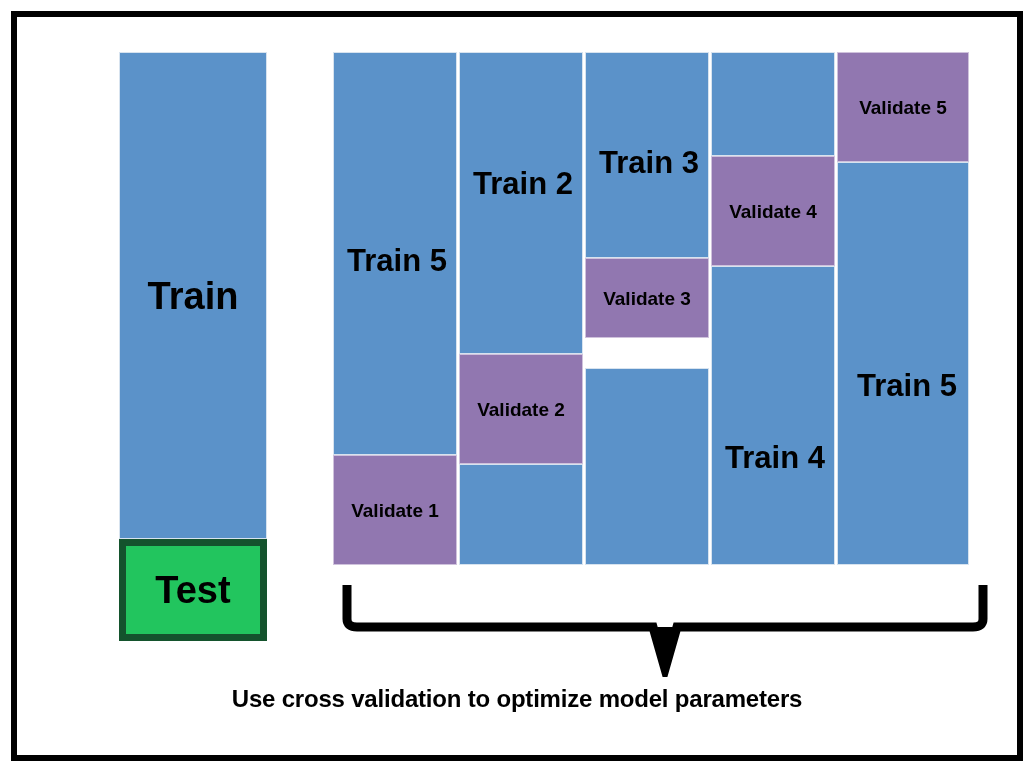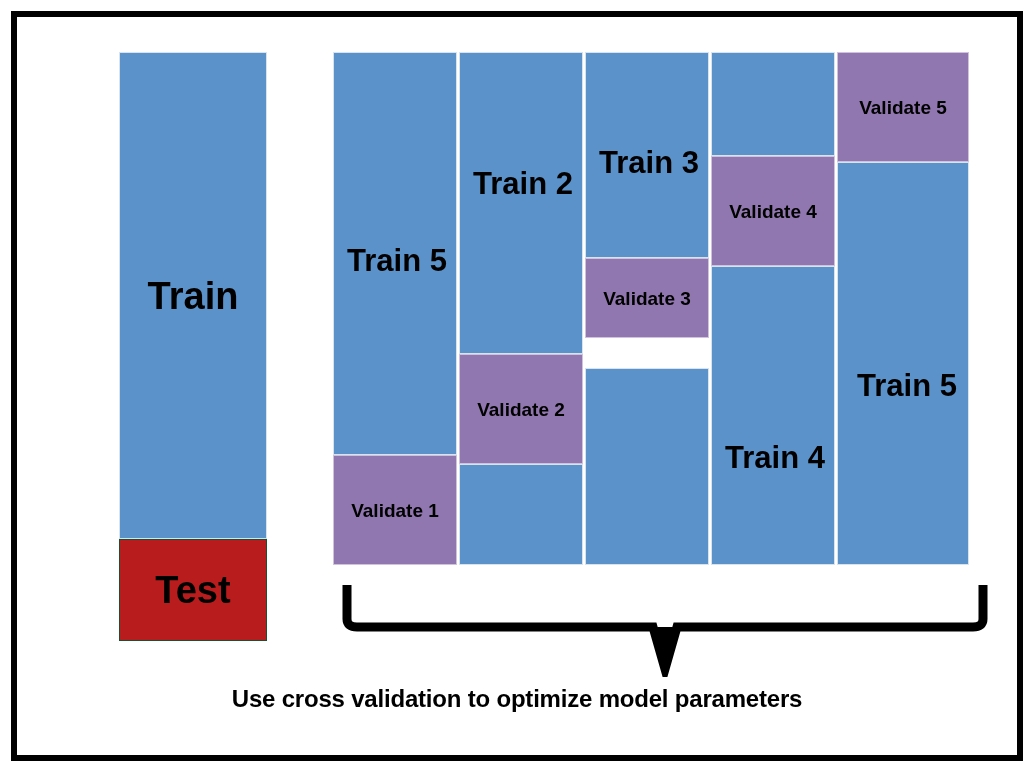--- a/index.html
+++ b/index.html
@@ -45,22 +45,22 @@
   }
   .seg-train {
     background: #5B92C9;
     border: 1px solid #d7e3ef;
   }
   .seg-validate {
     background: #9177B0;
     border: 1px solid #cfc2dc;
   }
   .seg-test {
-    background: #b91c1c;
-    border: 1px solid #14532d;
+    background: #22c55e;
+    border: 7px solid #14532d;
     align-items: center;
   }
   .label {
     position: absolute;
     color: #000000;
     font-weight: bold;
     white-space: nowrap;
     line-height: 1;
   }
   .label-big { font-size: 38px; }

